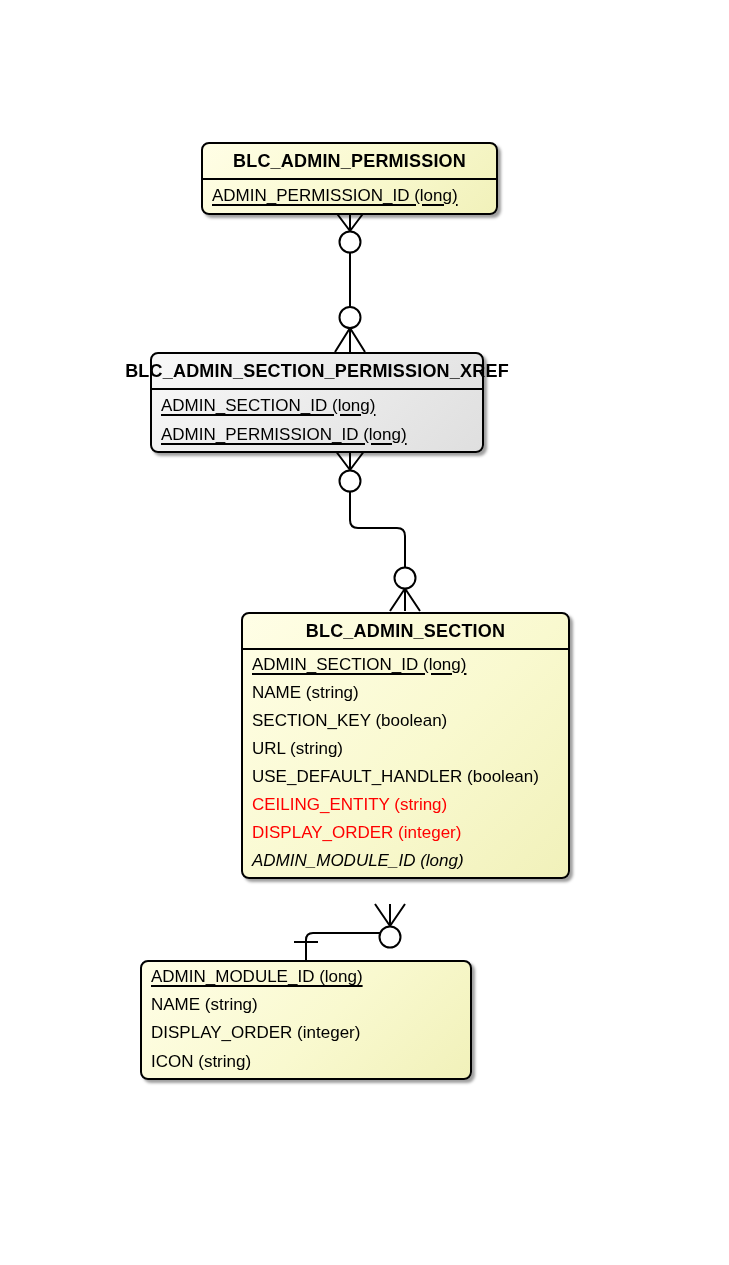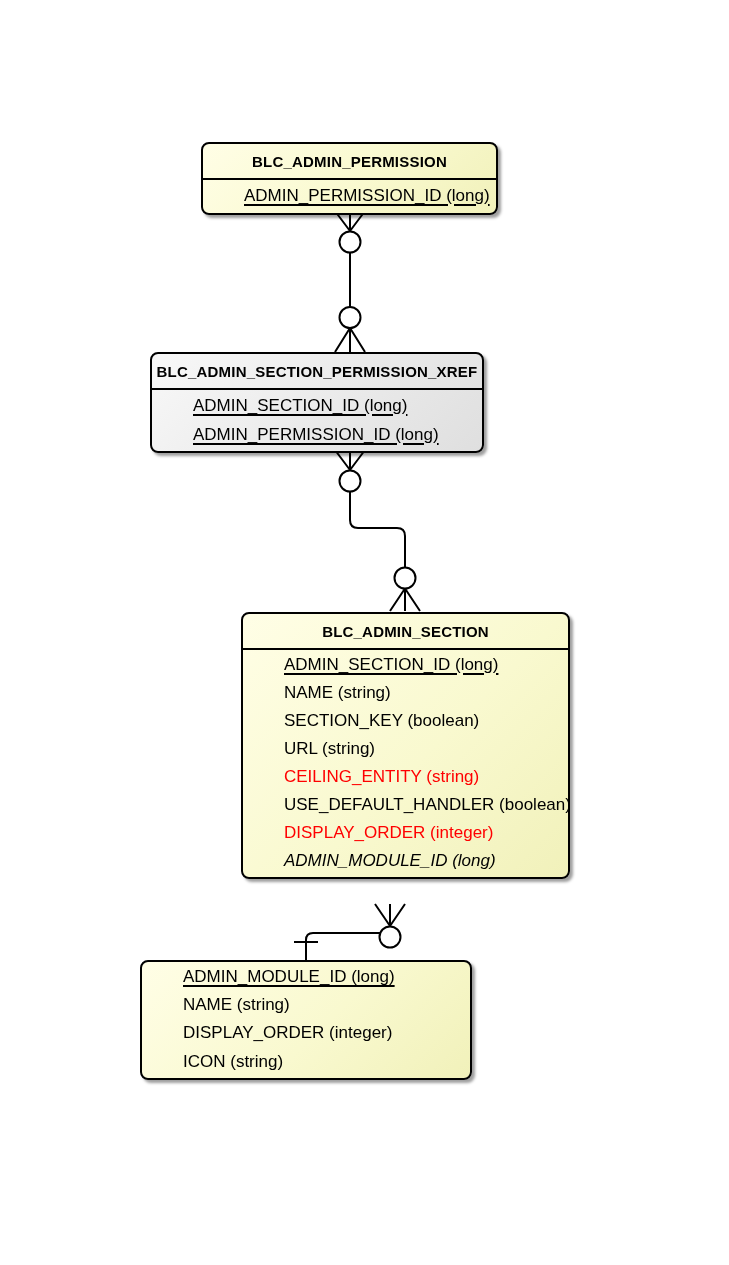--- a/index.html
+++ b/index.html
@@ -36,34 +36,33 @@
   .entity.gray {
     background: linear-gradient(135deg, #f8f8f8 0%, #eaeaea 55%, #dfdfdf 100%);
   }
   .entity-header {
     height: 34px;
     border-bottom: 2px solid #000000;
     display: flex;
     align-items: center;
     justify-content: center;
     font-weight: bold;
-    font-size: 15px;
+    font-size: 18px;
     letter-spacing: 0.2px;
     white-space: nowrap;
   }
   .entity-body {
     padding: 1px 0 2px 0;
   }
   .field {
     display: flex;
     align-items: center;
     padding-left: 9px;
     font-size: 17px;
     white-space: nowrap;
-    margin-left: 32px;
   }
   .rows-30 .field { height: 30px; }
   .rows-29 .field { height: 29px; }
   .rows-28 .field { height: 28px; }
   .rows-282 .field { height: 28.2px; }
   .pk {
     text-decoration: underline;
     text-decoration-thickness: 1.5px;
     text-underline-offset: 3px;
   }
@@ -126,22 +125,22 @@
     </div>
   </div>
 
   <div class="entity yellow rows-28" style="left:241px; top:612px; width:329px;">
     <div class="entity-header">BLC_ADMIN_SECTION</div>
     <div class="entity-body">
       <div class="field pk">ADMIN_SECTION_ID (long)</div>
       <div class="field">NAME (string)</div>
       <div class="field">SECTION_KEY (boolean)</div>
       <div class="field">URL (string)</div>
+      <div class="field">USE_DEFAULT_HANDLER (boolean)</div>
       <div class="field red">CEILING_ENTITY (string)</div>
-      <div class="field">USE_DEFAULT_HANDLER (boolean)</div>
       <div class="field red">DISPLAY_ORDER (integer)</div>
       <div class="field fk">ADMIN_MODULE_ID (long)</div>
     </div>
   </div>
 
   <div class="entity yellow rows-282" style="left:140px; top:960px; width:332px;">
     <div class="entity-body">
       <div class="field pk">ADMIN_MODULE_ID (long)</div>
       <div class="field">NAME (string)</div>
       <div class="field">DISPLAY_ORDER (integer)</div>

